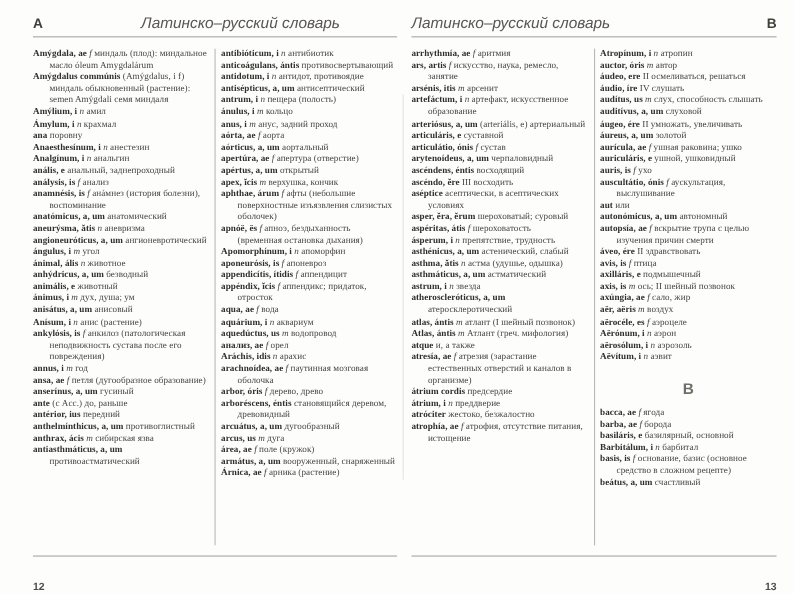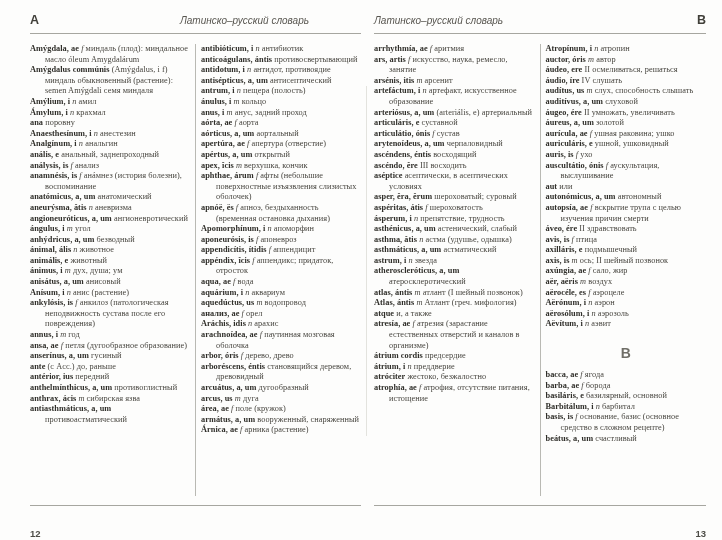--- a/index.html
+++ b/index.html
@@ -18,21 +18,21 @@
   .pagehead{
     display:flex;justify-content:space-between;align-items:baseline;
     padding-top:13px;height:16px;
   }
   .corner-letter{
     font-family:"Liberation Sans","DejaVu Sans",sans-serif;
     font-weight:bold;font-size:12.5px;color:#403f39;line-height:14px;
   }
   .running-title{
     font-family:"Liberation Sans","DejaVu Sans",sans-serif;
-    font-style:italic;font-size:10px;color:#585650;line-height:14px;
+    font-style:italic;font-size:14px;color:#585650;line-height:14px;
   }
   .page-left .running-title{padding-right:52px;}
   .headrule{border:none;border-top:1px solid #a6a6a0;margin:4px 0 0 0;}
   .cols{display:flex;margin-top:10px;height:452px;overflow:hidden;}
   .col{flex:1;min-width:0;}
   .coldiv{width:1px;background:#b9b9b3;margin:0 5px;}
   .entry{
     font-size:8.3px;line-height:10.6px;
     padding-left:15px;text-indent:-15px;
     color:#46443e;letter-spacing:0.05px;
@@ -75,22 +75,22 @@
           <div class="entry"><b>ana</b> поровну</div>
           <div class="entry"><b>Anaesthesínum, i</b> <i>n</i> анестезин</div>
           <div class="entry"><b>Analgínum, i</b> <i>n</i> анальгин</div>
           <div class="entry"><b>anális, e</b> анальный, заднепроходный</div>
           <div class="entry"><b>análysis, is</b> <i>f</i> анализ</div>
           <div class="entry"><b>anamnésis, is</b> <i>f</i> анáмнез (история болезни), воспоминание</div>
           <div class="entry"><b>anatómicus, a, um</b> анатомический</div>
           <div class="entry"><b>aneurýsma, ătis</b> <i>n</i> аневризма</div>
           <div class="entry"><b>angioneuróticus, a, um</b> ангионевротический</div>
           <div class="entry"><b>ángulus, i</b> <i>m</i> угол</div>
+          <div class="entry"><b>ánimal, ális</b> <i>n</i> животное</div>
           <div class="entry"><b>anhýdricus, a, um</b> безводный</div>
-          <div class="entry"><b>ánimal, ális</b> <i>n</i> животное</div>
           <div class="entry"><b>animális, e</b> животный</div>
           <div class="entry"><b>ánimus, i</b> <i>m</i> дух, душа; ум</div>
           <div class="entry"><b>anisátus, a, um</b> анисовый</div>
           <div class="entry"><b>Anísum, i</b> <i>n</i> анис (растение)</div>
           <div class="entry"><b>ankylósis, is</b> <i>f</i> анкилоз (патологическая неподвижность сустава после его повреждения)</div>
           <div class="entry"><b>annus, i</b> <i>m</i> год</div>
           <div class="entry"><b>ansa, ae</b> <i>f</i> петля (дугообразное образование)</div>
           <div class="entry"><b>anserínus, a, um</b> гусиный</div>
           <div class="entry"><b>ante</b> (с Acc.) до, раньше</div>
           <div class="entry"><b>antérior, ius</b> передний</div>

